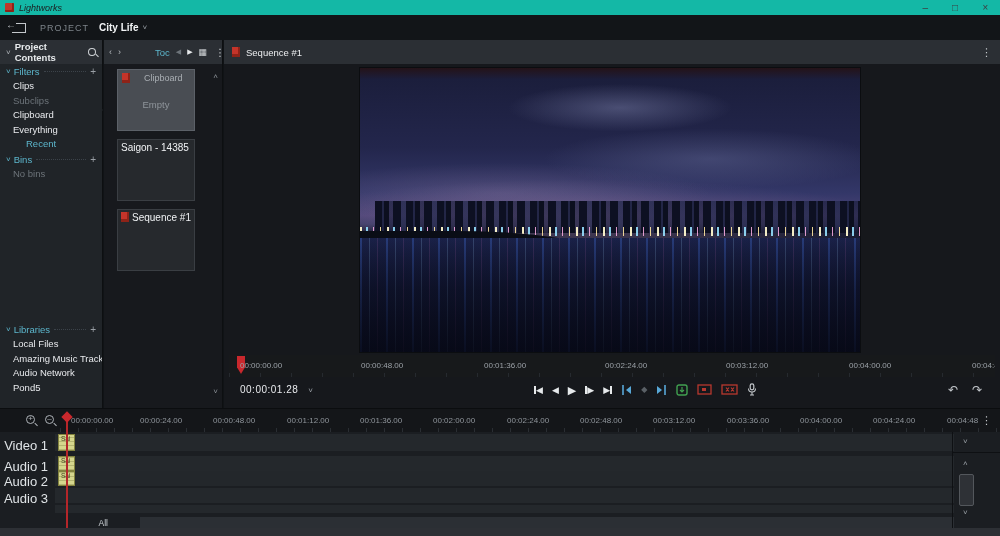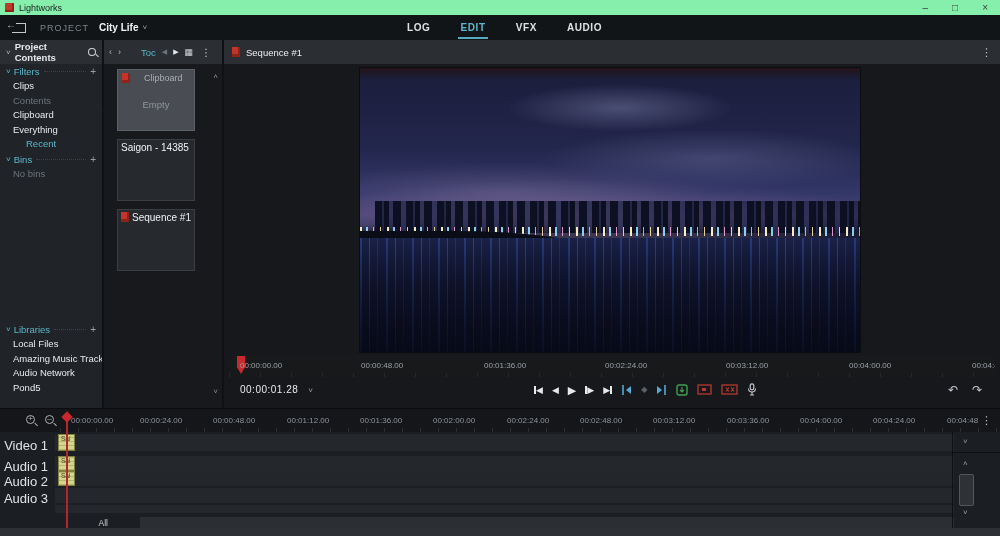--- a/index.html
+++ b/index.html
@@ -1,22 +1,22 @@
 <!DOCTYPE html>
 <html><head>
 <meta charset="utf-8">
 <style>
   * { margin:0; padding:0; box-sizing:border-box; }
   html,body { width:1000px; height:536px; overflow:hidden; background:#101316;
     font-family:"Liberation Sans", sans-serif; color:#dfe3e6; }
   #stage { position:relative; width:1000px; height:536px; }
 
   
-  .titlebar { position:absolute; top:0; left:0; right:0; height:15px; background:#86efac;
-    display:flex; align-items:center; color:#1b1d1f; font-size:9px; }
+  .titlebar { position:absolute; top:0; left:0; right:0; height:15px; background:#14b8a6;
+    display:flex; align-items:center; color:#1b1d1f; font-size:9px;font-style:italic; }
   .lw-logo { width:9px; height:9px; margin:0 5px 0 5px; background:#c0392b;
     box-shadow:inset -2px -2px 0 #8e2318; border-radius:1px; }
   .win-controls { margin-left:auto; display:flex; align-items:center; gap:24px; padding-right:12px;
     color:#3c4043; font-size:10px; }
   .win-controls span { cursor:default; line-height:10px; }
 
   
   .projectbar { position:absolute; top:15px; left:0; right:0; height:25px; background:#121518;
     display:flex; align-items:center; }
   .exit-btn { position:relative; width:14px; height:10px; margin:0 14px 0 12px;
@@ -50,21 +50,21 @@
   .sb-item.dim { color:#6d747a; }
   .sb-item.sel { color:#5cb6cc;padding-left:26px; }
   .sb-notch { position:absolute; left:97px; top:104px; width:0; height:0; z-index:5;
     border-top:6px solid transparent; border-bottom:6px solid transparent; border-left:6px solid #202428; }
   .libs { margin-top:141px; }
 
   .bin-panel { position:absolute; top:40px; left:104px; width:119px; height:368px;
     background:#17191d; border-right:1px solid #0d0f11; }
   .bin-head { height:24px; background:#2b2f34; display:flex; align-items:center; padding:0 5px;
     color:#b9bec2; font-size:9px; gap:6px; }
-  .bin-head .toc { color:#5cb6cc; font-size:9.5px; margin-left:14px; }
+  .bin-head .toc { color:#5cb6cc; font-size:9.5px; margin-left:28px; }
   .bin-head .tri-dim { color:#6d747a; font-size:7px; }
   .bin-head .tri-lit { color:#e6e9eb; font-size:7px; }
   .bin-head .grid { font-size:9px; color:#d0d4d7; }
   .bin-head .kebab { font-size:10px; color:#d0d4d7; margin-left:2px; }
   .tiles { padding:5px 0 0 13px; }
   .tile-clipboard { width:78px; height:62px; background:#494d53; border:1px solid #5c6168; }
   .tile-clipboard .t-head { display:flex; align-items:center; gap:14px; padding:3px 4px 0; }
   .tile-clipboard .t-title { color:#a9aeb3; font-size:9px; }
   .tile-clipboard .t-body { text-align:center; margin-top:16px; color:#8f959b; font-size:9.5px; }
   .tile { width:78px; background:#26292d; border:1px solid #3a3e43; margin-top:8px; }
@@ -189,42 +189,36 @@
     </div>
   </div>
 
   <div class="projectbar">
     <span class="exit-btn">
         <i>←</i>
       </span>
     <span class="proj-label">PROJECT</span>
     <span class="proj-name">City Life</span>
     <span class="proj-chev">˅</span>
-    <div class="tabs">
-      <span class="tab">LOG</span>
-      <span class="tab active">EDIT</span>
-      <span class="tab">VFX</span>
-      <span class="tab">AUDIO</span>
-    </div>
   </div>
 
   <div class="sidebar">
     <div class="panel-head">
       <span class="chev">˅</span>
       <span>Project Contents</span>
       <span class="search-ico"></span>
     </div>
     <div class="sb-sec">
       <span class="chev">˅</span>
       <span>Filters</span>
       <span class="leader"></span>
       <span class="plus">+</span>
     </div>
     <div class="sb-item">Clips</div>
-    <div class="sb-item dim">Contents</div>
+    <div class="sb-item dim">Subclips</div>
     <div class="sb-item">Clipboard</div>
     <div class="sb-item">Everything</div>
     <div class="sb-item sel">Recent</div>
     <div class="sb-sec">
       <span class="chev">˅</span>
       <span>Bins</span>
       <span class="leader"></span>
       <span class="plus">+</span>
     </div>
     <div class="sb-item dim">No bins</div>

